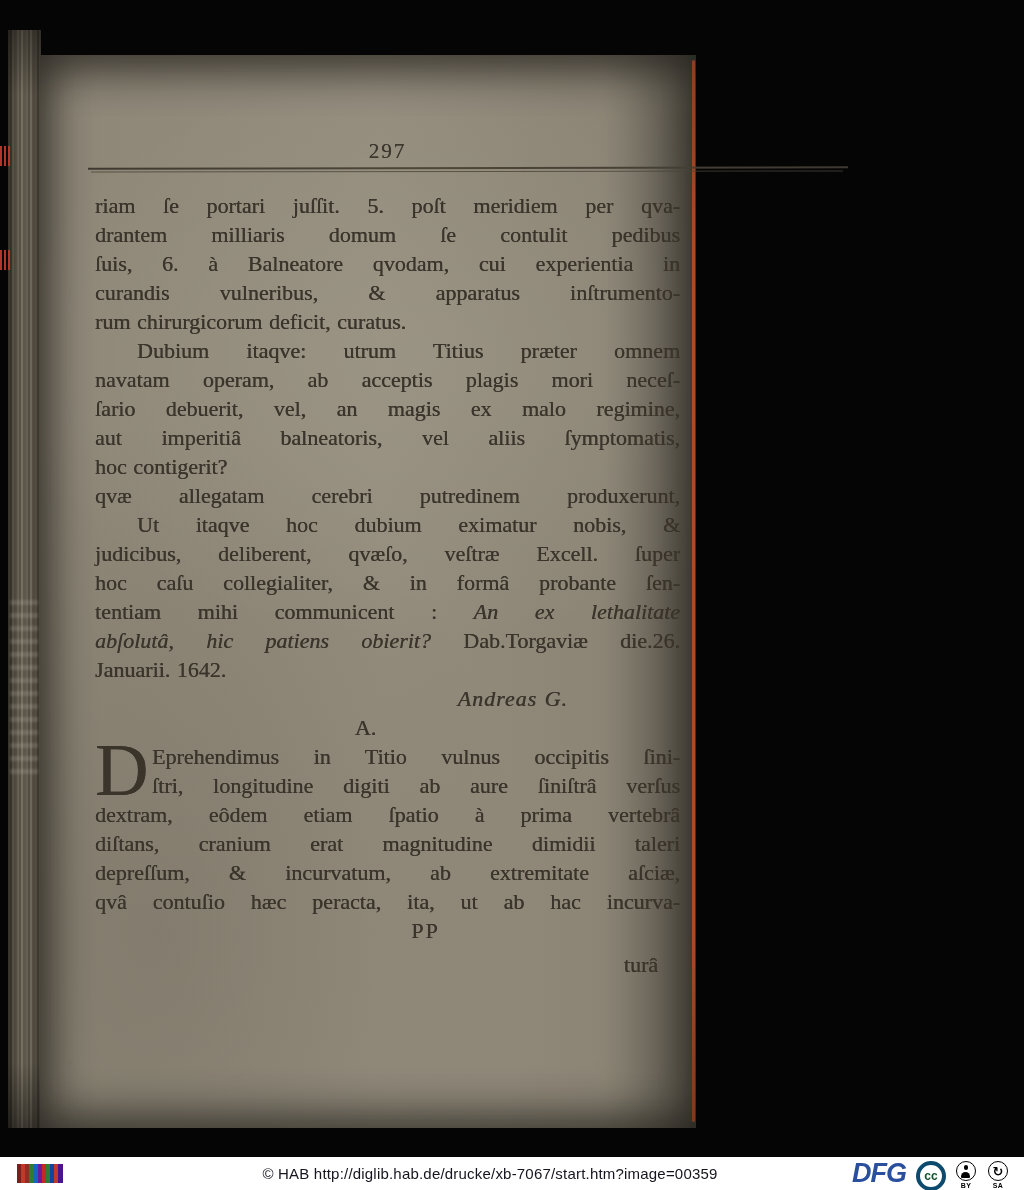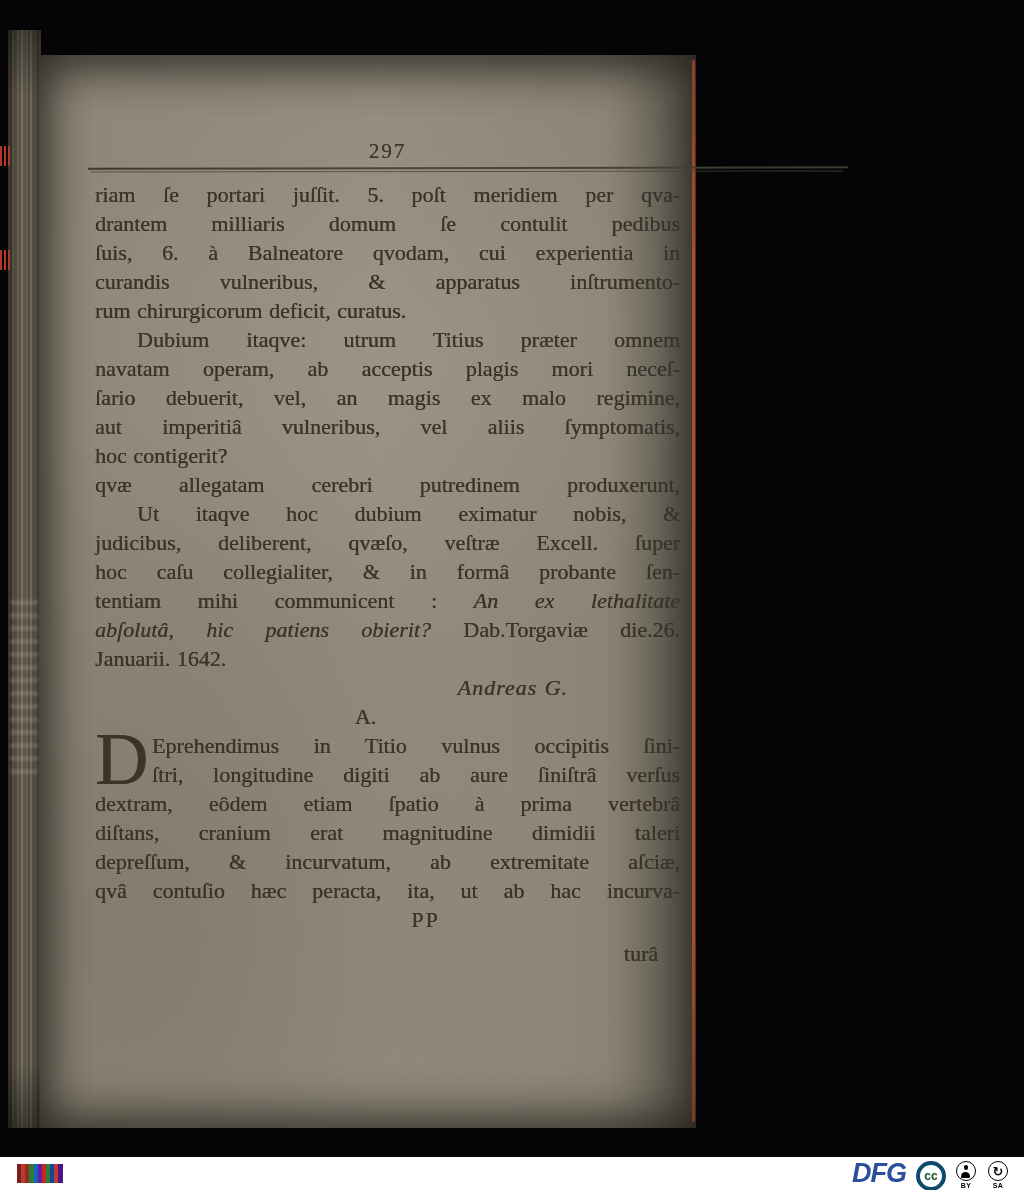--- a/index.html
+++ b/index.html
@@ -60,21 +60,21 @@
   }
   .rule{position:absolute;left:48px;top:112px;width:760px;height:7px;}
   .rule .r1{position:absolute;top:0;left:0;right:0;height:2px;
     background:linear-gradient(90deg,#3e3930 0%,#4d4739 45%,#3e3930 100%);
     transform:rotate(-.12deg);}
   .rule .r2{position:absolute;top:3.6px;left:3px;right:5px;height:1.4px;
     background:#4a443a;opacity:.8;transform:rotate(-.08deg);}
 
   
   .textblock{
-    position:absolute;left:55px;top:125px;width:585px;
+    position:absolute;left:55px;top:136px;width:585px;
     font-size:22px;line-height:29px;color:#3a342b;
     text-shadow:.35px 0 .25px rgba(52,46,36,.85);
     word-spacing:1px;
   }
   .line{display:block;height:29px;text-align:justify;text-align-last:justify;white-space:nowrap;}
   .line.short{text-align-last:left;}
   .line.indent{text-indent:42px;}
   .it{font-style:italic;}
   .line.signature{text-align:center;text-align-last:right;padding-right:112px;font-style:italic;letter-spacing:1px;}
   .line.section{text-align:center;text-align-last:center;padding-right:44px;}
@@ -153,21 +153,21 @@
     <div class="textblock">
       <div class="line">riam ſe portari juſſit. 5. poſt meridiem per qva-</div>
       <div class="line">drantem milliaris domum ſe contulit pedibus</div>
       <div class="line">ſuis, 6. à Balneatore qvodam, cui experientia in</div>
       <div class="line">curandis vulneribus, &amp; apparatus inſtrumento-</div>
       <div class="line short">rum chirurgicorum deficit, curatus.</div>
 
       <div class="line indent">Dubium itaqve: utrum Titius præter omnem</div>
       <div class="line">navatam operam, ab acceptis plagis mori neceſ-</div>
       <div class="line">ſario debuerit, vel, an magis ex malo regimine,</div>
-      <div class="line">aut imperitiâ vulneribus, vel aliis ſymptomatis,</div>
+      <div class="line">aut imperitiâ balneatoris, vel aliis ſymptomatis,</div>
       <div class="line short">hoc contigerit?</div>
       <div class="line">qvæ allegatam cerebri putredinem produxerunt,</div>
 
       <div class="line indent">Ut itaqve hoc dubium eximatur nobis, &amp;</div>
       <div class="line">judicibus, deliberent, qvæſo, veſtræ Excell. ſuper</div>
       <div class="line">hoc caſu collegialiter, &amp; in formâ probante ſen-</div>
       <div class="line"><span>tentiam mihi communicent :  </span><span class="it">An ex lethalitate</span></div>
       <div class="line"><span class="it">abſolutâ, hic patiens obierit?</span><span>  Dab.Torgaviæ die.26.</span></div>
       <div class="line short">Januarii. 1642.</div>
 
@@ -189,20 +189,21 @@
       <div class="catchline">
         <span class="pp">PP</span>
         <span class="cw">turâ</span>
       </div>
     </div>
   </div>
 </div>
 
 <div class="footer">
   <div class="calib"></div>
+  <a class="copyright">© HAB http://diglib.hab.de/drucke/xb-7067/start.htm?image=00359</a>
   <div class="dfg">DFG</div>
   <div class="cc-group">
     <div class="cc-badge">cc</div>
     <div class="lic">
       <div class="circ">
           <div class="person"></div>
         </div>
       <div class="lbl">BY</div>
     </div>
     <div class="lic">

